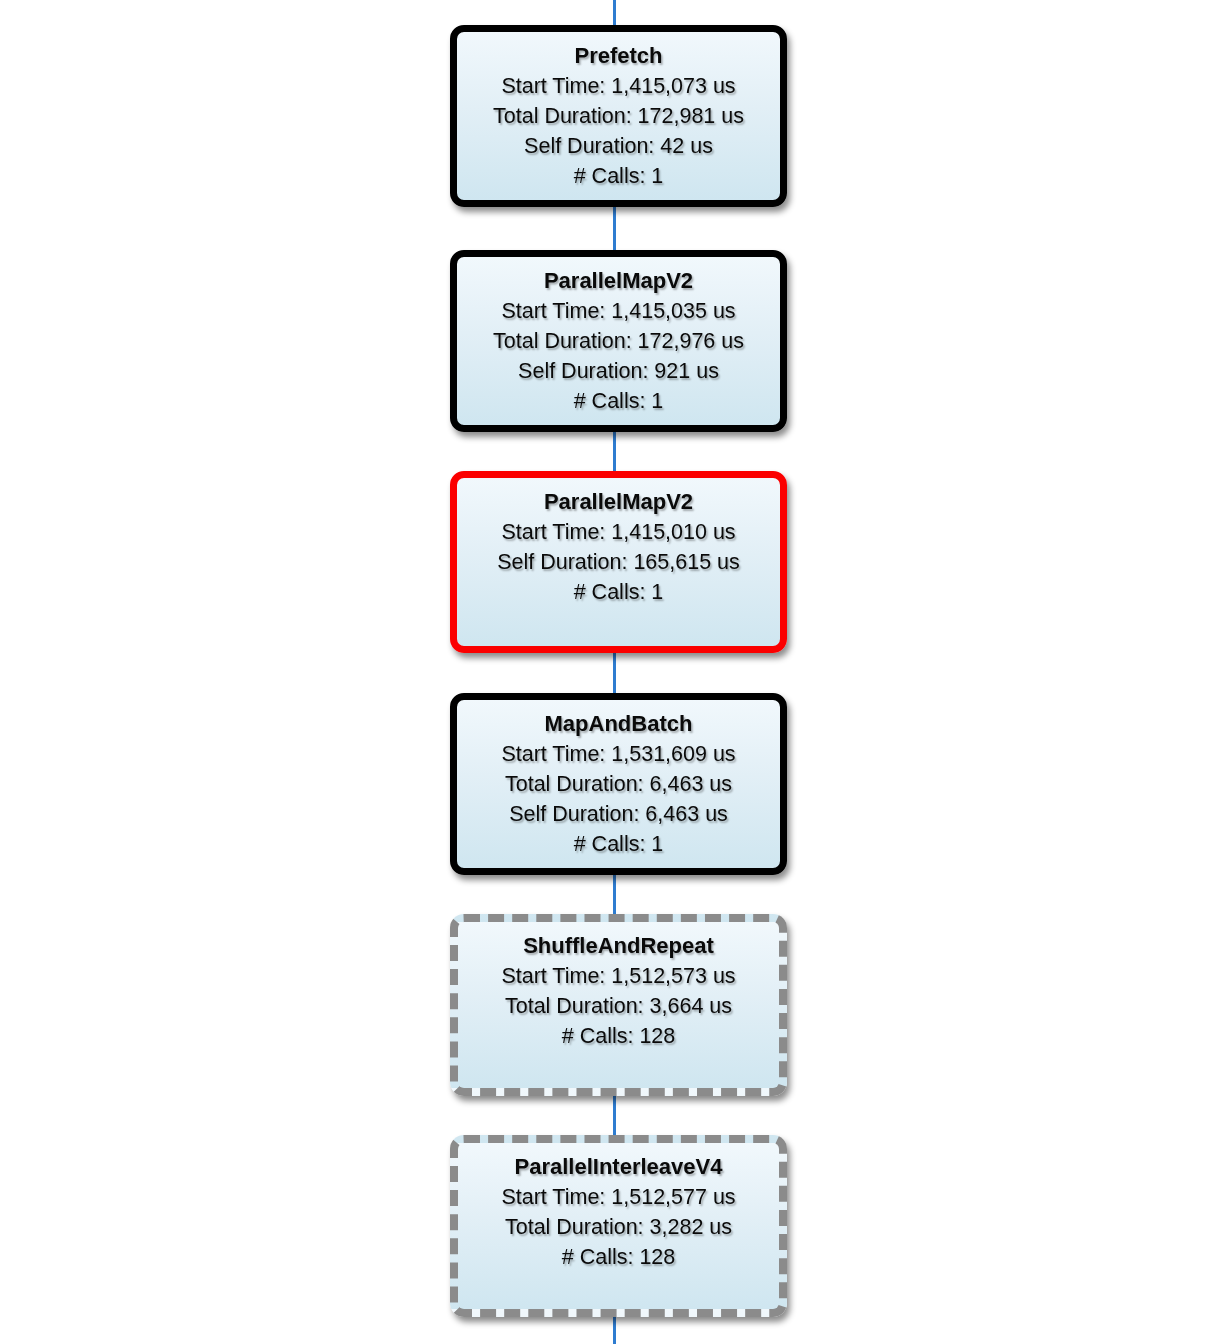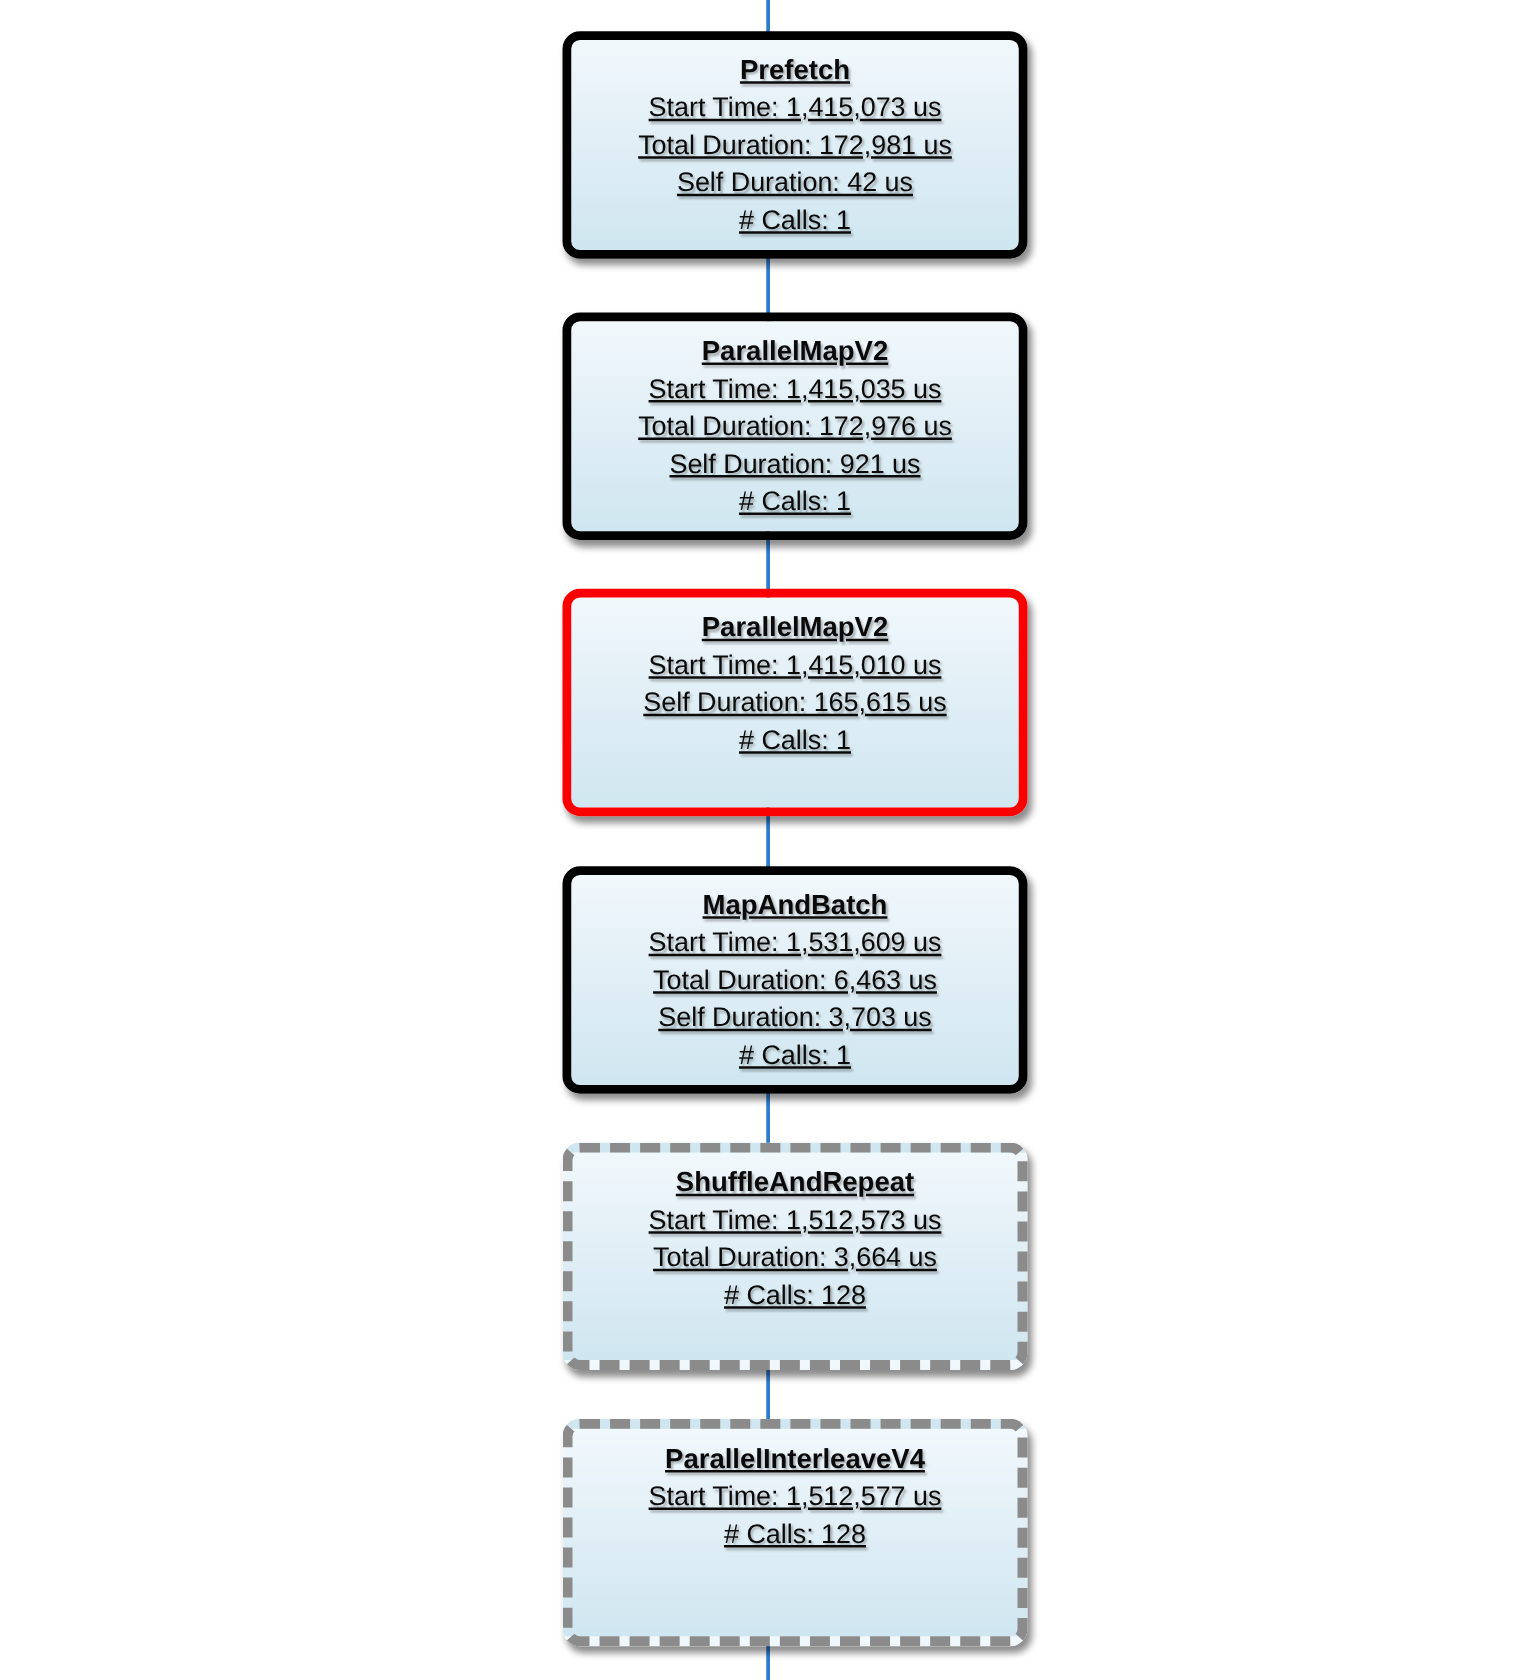--- a/index.html
+++ b/index.html
@@ -19,31 +19,30 @@
     position: absolute;
     left: 613px;
     top: 0;
     width: 3px;
     height: 1344px;
     background: #2e7cd0;
   }
   .node {
     position: absolute;
     left: 450px;
-    width: 372px;
+    width: 337px;
     height: 182px;
     box-sizing: border-box;
     border-radius: 14px;
     background: linear-gradient(to bottom, #f1f8fc 0%, #e2eff6 45%, #cfe6f0 100%);
     background-clip: border-box;
     box-shadow: 3px 5px 6px rgba(0,0,0,0.45);
     padding: 8px 12px 6px 12px;
     color: #0a0a0a;
     text-shadow: 1.5px 2px 2px rgba(0,0,0,0.30);
-    text-decoration: underline;
   }
   .node--solid    { border: 7px solid #000000; }
   .node--selected { border: 7px solid #fb0000; }
   .node--dashed   { border: 8px dashed #8b8b8b; }
   .node-title {
     font-size: 22px;
     font-weight: bold;
     line-height: 31px;
     text-align: center;
     white-space: nowrap;
@@ -82,30 +81,31 @@
     <div class="node-title">ParallelMapV2</div>
     <div class="node-stat">Start Time: 1,415,010 us</div>
     <div class="node-stat">Self Duration: 165,615 us</div>
     <div class="node-stat"># Calls: 1</div>
   </div>
 
   <div class="node node--solid" style="top:693px">
     <div class="node-title">MapAndBatch</div>
     <div class="node-stat">Start Time: 1,531,609 us</div>
     <div class="node-stat">Total Duration: 6,463 us</div>
-    <div class="node-stat">Self Duration: 3,703 us</div>
+    <div class="node-stat">Self Duration: 6,463 us</div>
     <div class="node-stat"># Calls: 1</div>
   </div>
 
   <div class="node node--dashed" style="top:914px">
     <div class="node-title">ShuffleAndRepeat</div>
     <div class="node-stat">Start Time: 1,512,573 us</div>
     <div class="node-stat">Total Duration: 3,664 us</div>
     <div class="node-stat"># Calls: 128</div>
   </div>
 
   <div class="node node--dashed" style="top:1135px">
     <div class="node-title">ParallelInterleaveV4</div>
     <div class="node-stat">Start Time: 1,512,577 us</div>
+    <div class="node-stat">Total Duration: 3,282 us</div>
     <div class="node-stat"># Calls: 128</div>
   </div>
 
 </div>
 
 </body></html>

